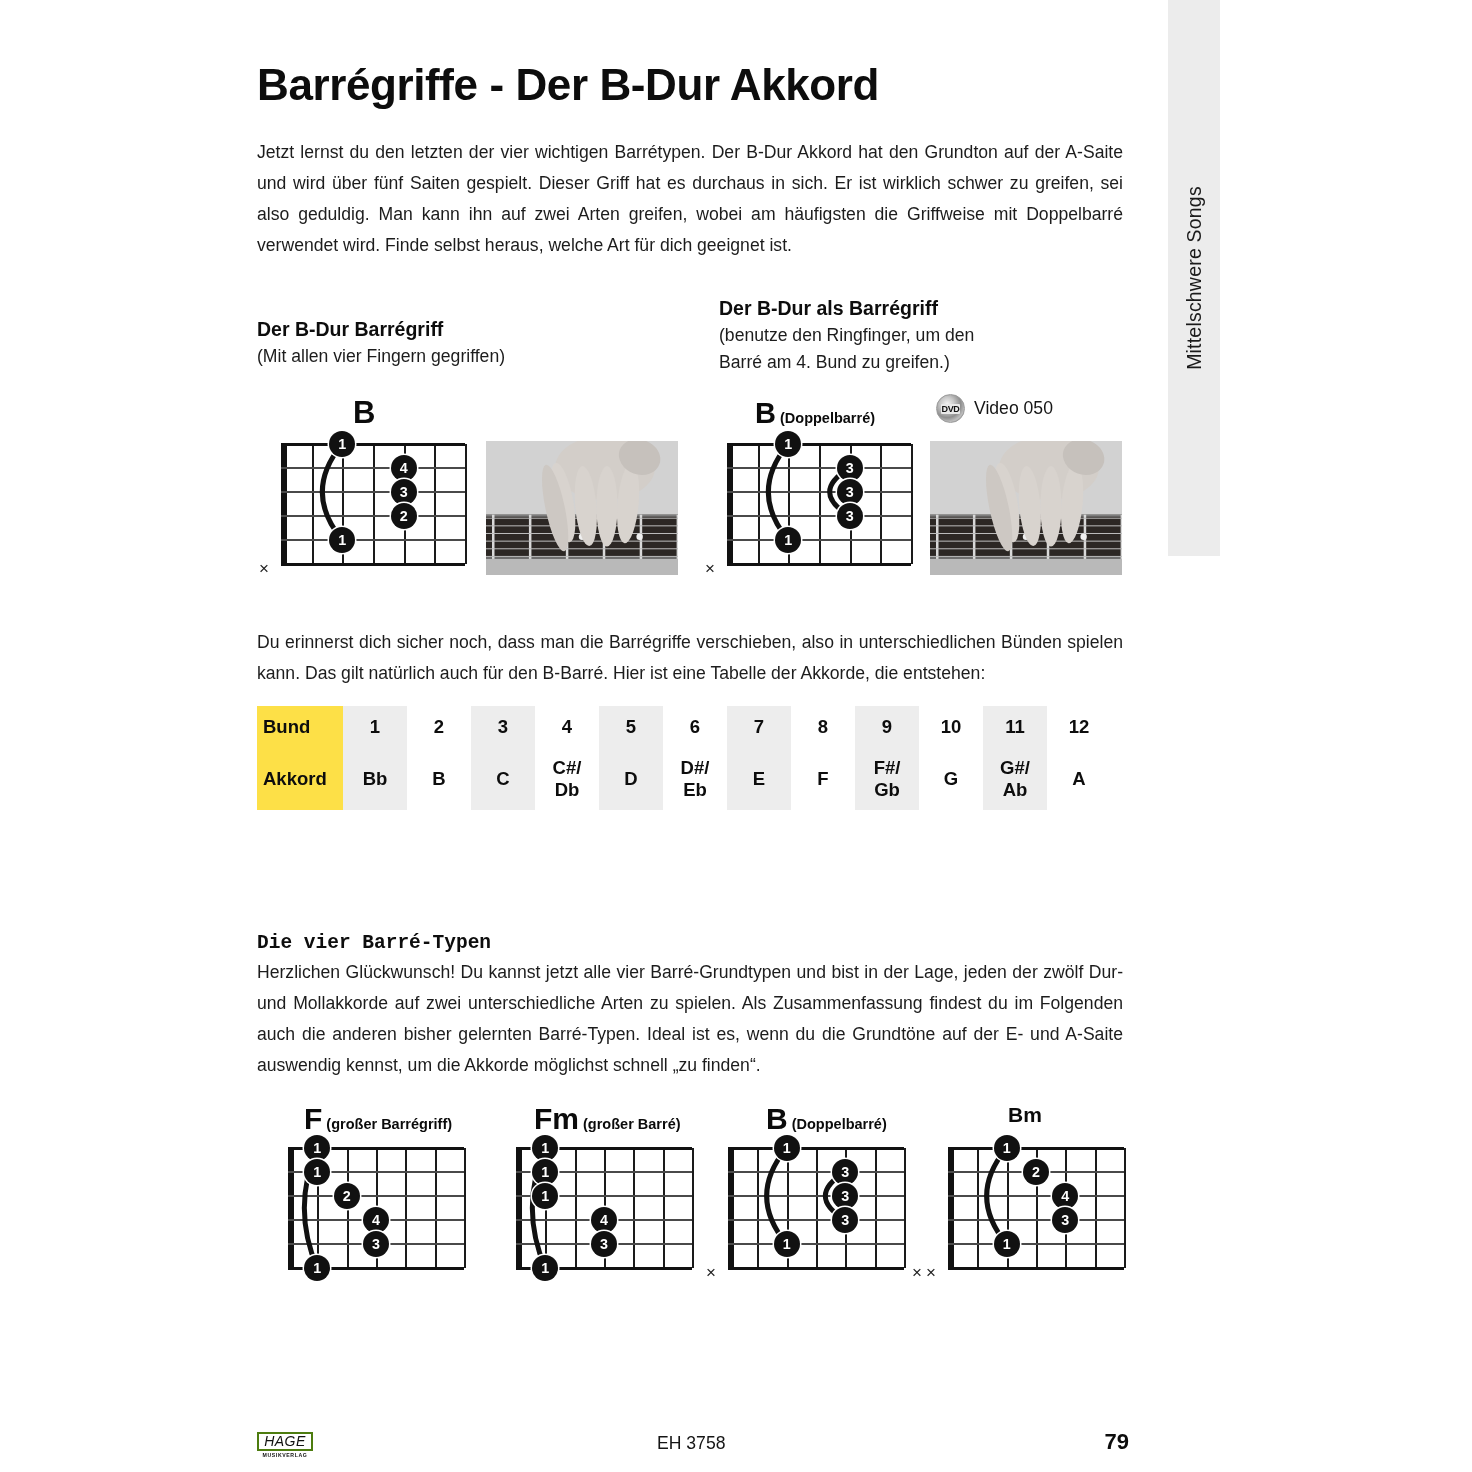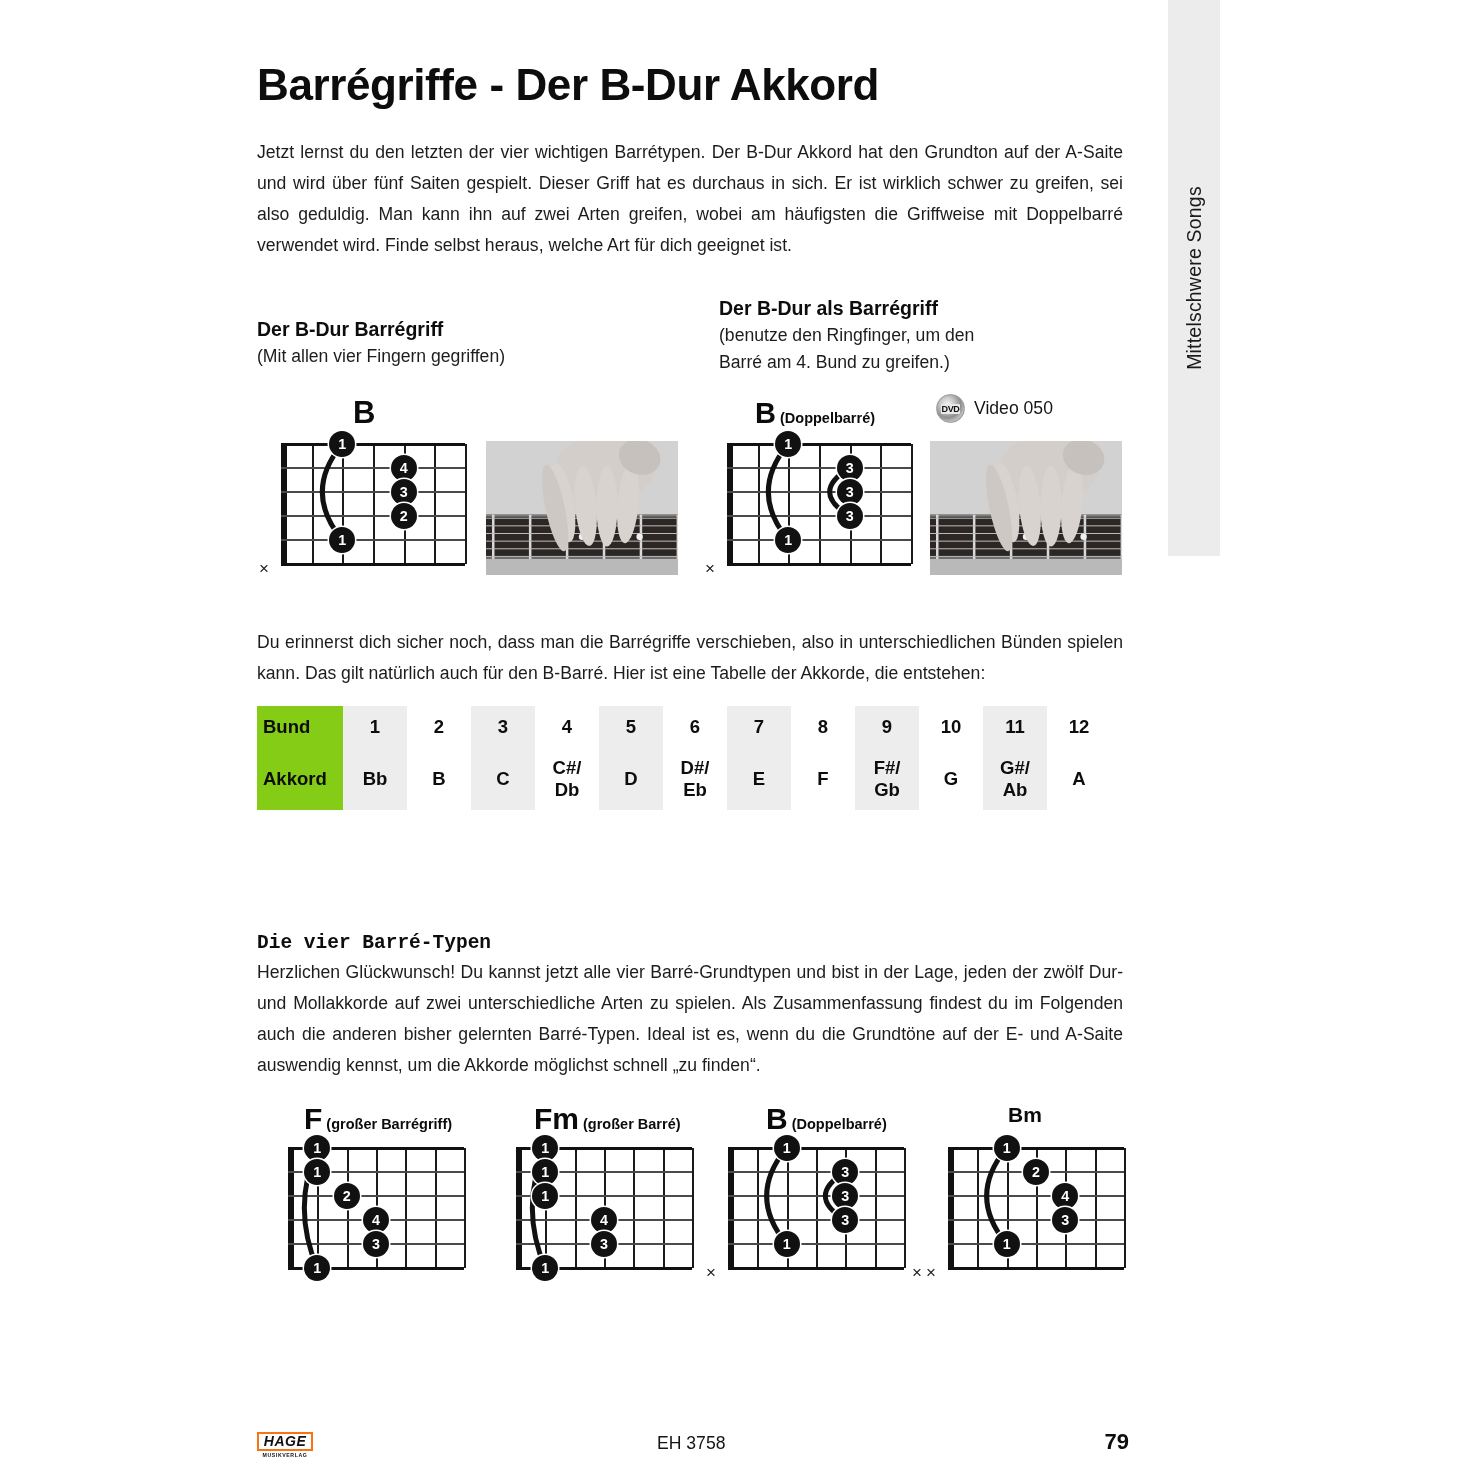--- a/index.html
+++ b/index.html
@@ -119,37 +119,37 @@
   }
   .fret-table td{
     text-align:center;vertical-align:middle;
     font-size:18.5px;font-weight:bold;color:#0d0d0d;
     padding:0;
   }
   .fret-table tr.row-bund td{height:42px;}
   .fret-table tr.row-akkord td{height:62px;}
   .fret-table td.lbl{
     width:80px;text-align:left;padding-left:6px;
-    background:#84cc16;
+    background:#fde047;
   }
   .fret-table td.cell{width:64px;}
   .fret-table td.shaded{background:#ededed;}
   .slash-val{display:block;line-height:22px;}
 
   
   #typen-h{position:absolute;left:0;top:930px;font-family:Liberation Mono, monospace;}
   #typen-para{position:absolute;left:0;top:957px;width:866px;}
 
   
   .footer{position:absolute;left:257px;top:1432px;width:872px;height:30px;}
   .hage-logo{
     position:absolute;left:0;top:0px;width:56px;
   }
   .hage-box{
-    border:2px solid #f97316;font-size:14px;font-weight:bold;
+    border:2px solid #4d7c0f;font-size:14px;font-weight:normal;
     font-style:italic;text-align:center;letter-spacing:0.5px;
     padding:0px 2px;color:#111;line-height:15px;
   }
   .hage-sub{font-size:5.2px;font-weight:bold;letter-spacing:0.6px;color:#111;text-align:center;margin-top:1px;}
   .footer-title{position:absolute;left:66px;top:1px;font-size:17.6px;color:#151515;margin-top:36px;}
   .footer-code{position:absolute;left:400px;top:1px;font-size:17.6px;color:#151515;}
   .footer-page{position:absolute;right:0px;top:-3px;font-size:22px;font-weight:bold;color:#0d0d0d;}
 </style>
 </head>
 <body>

